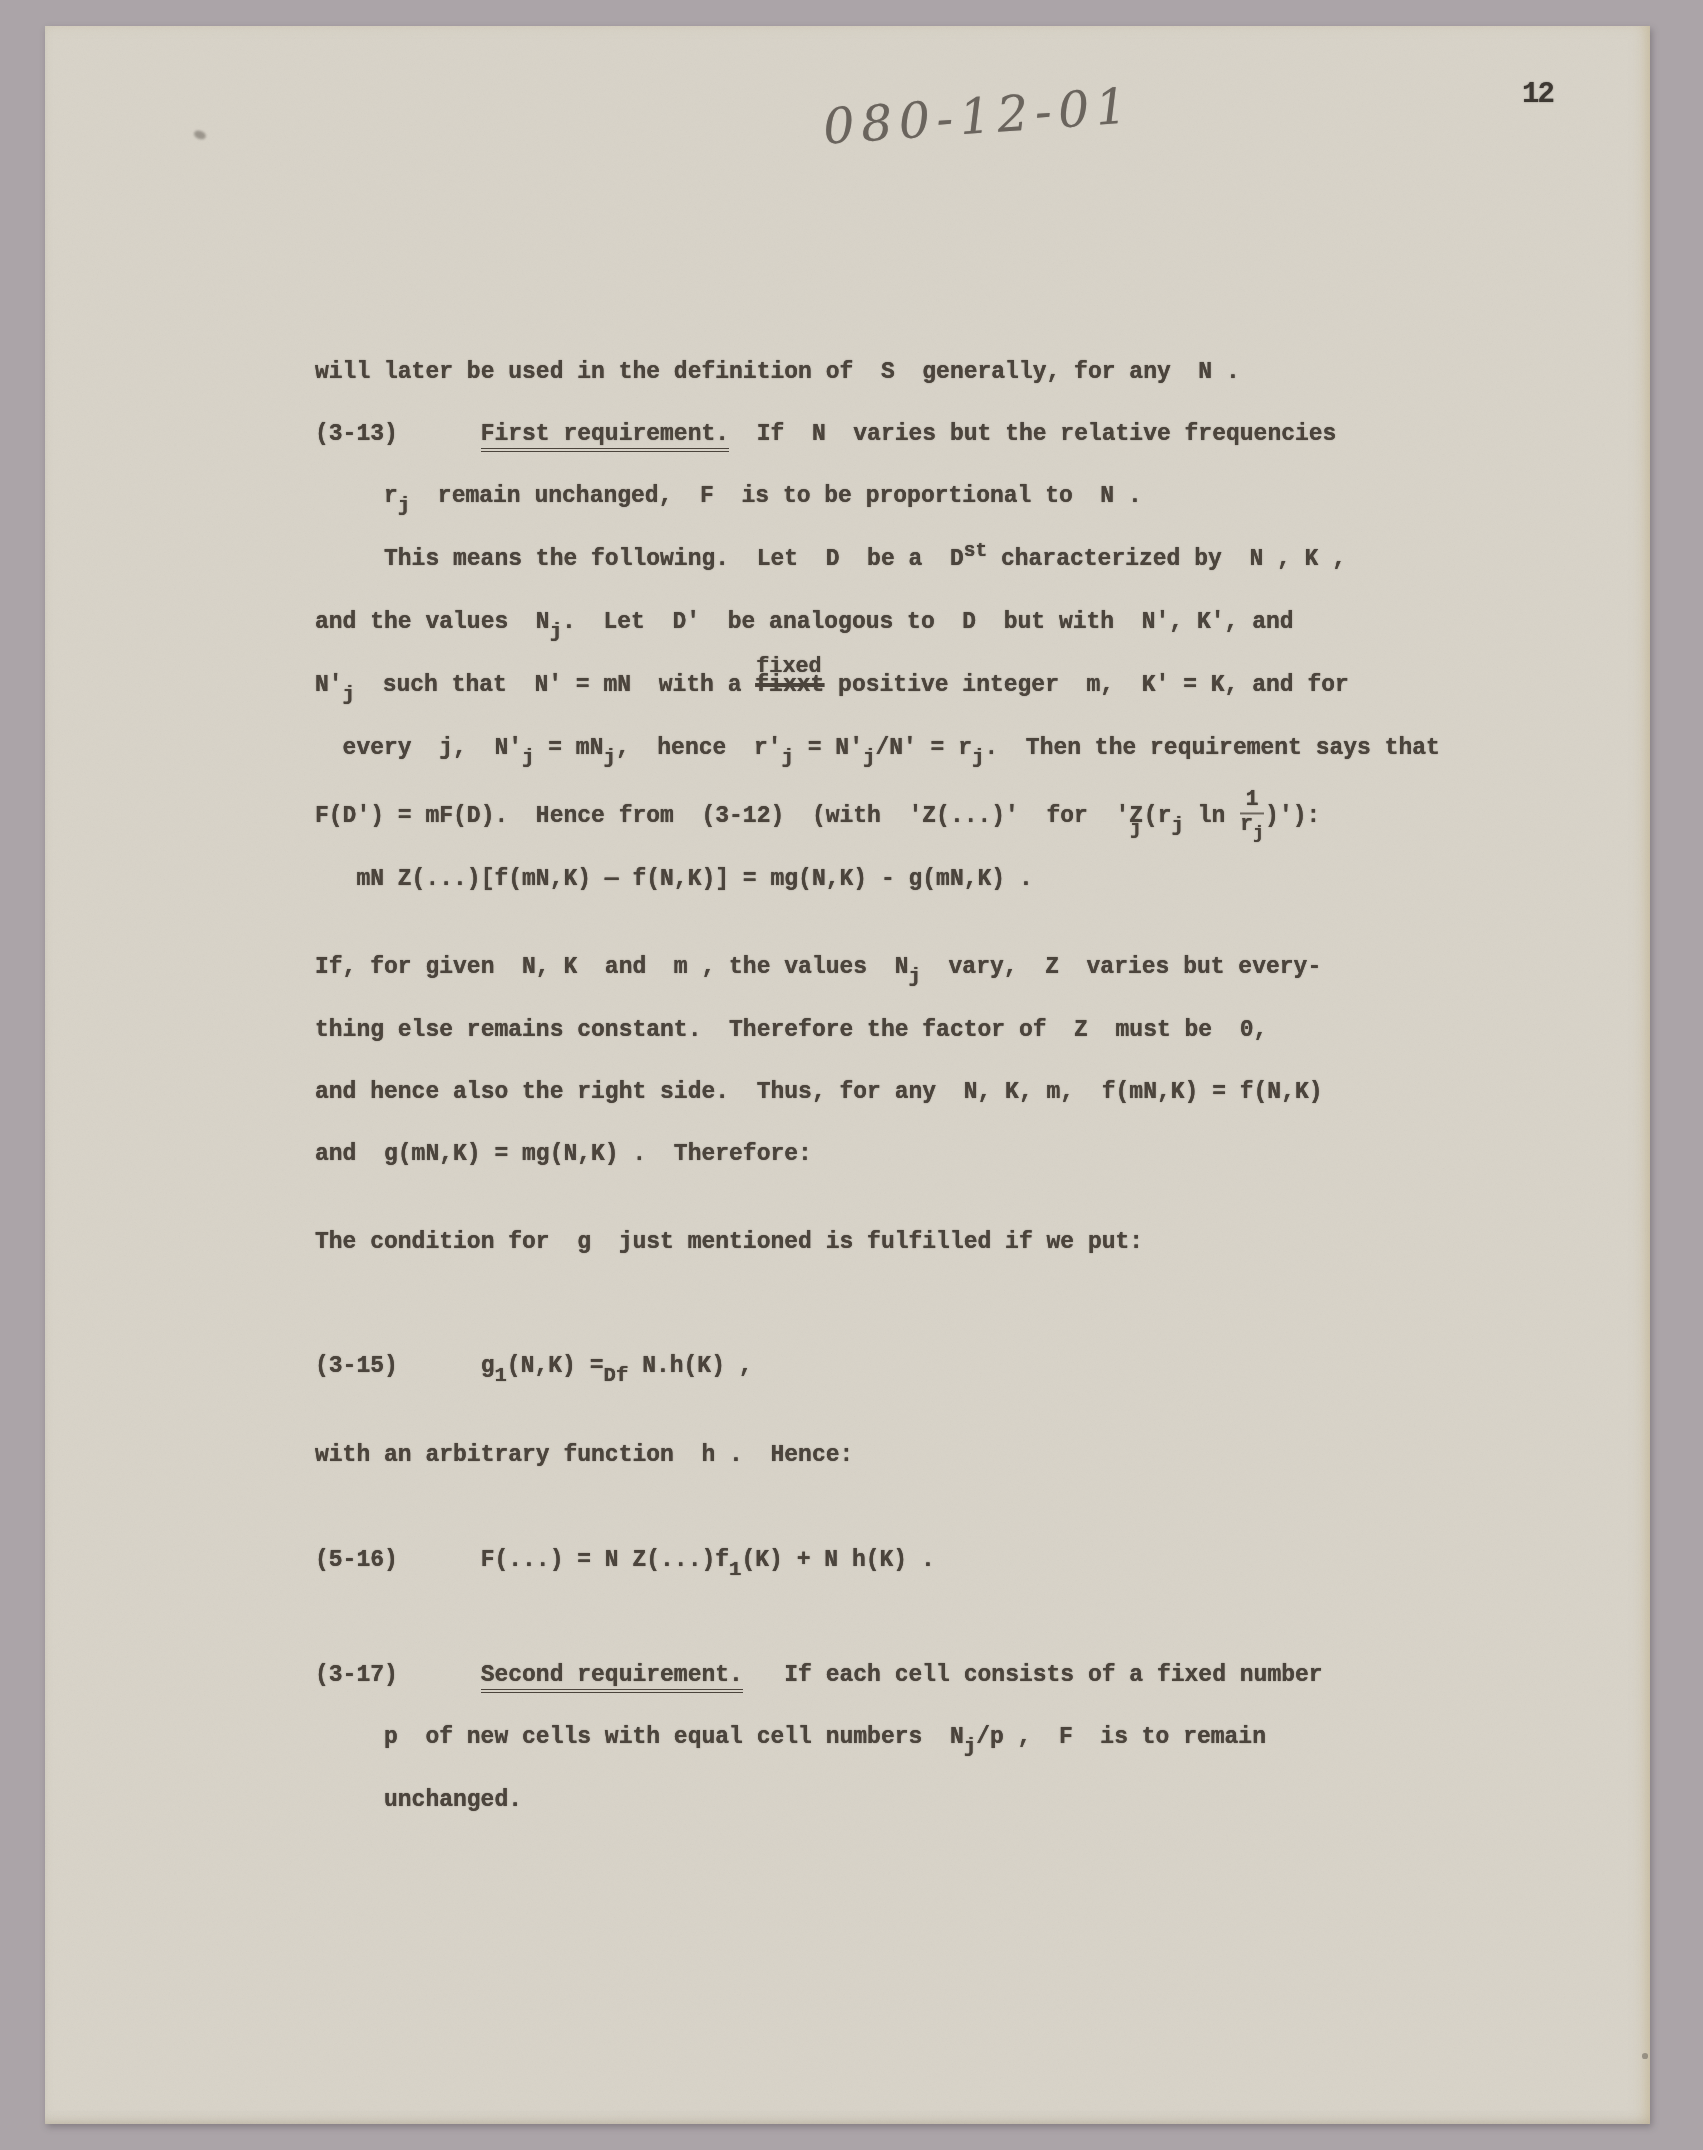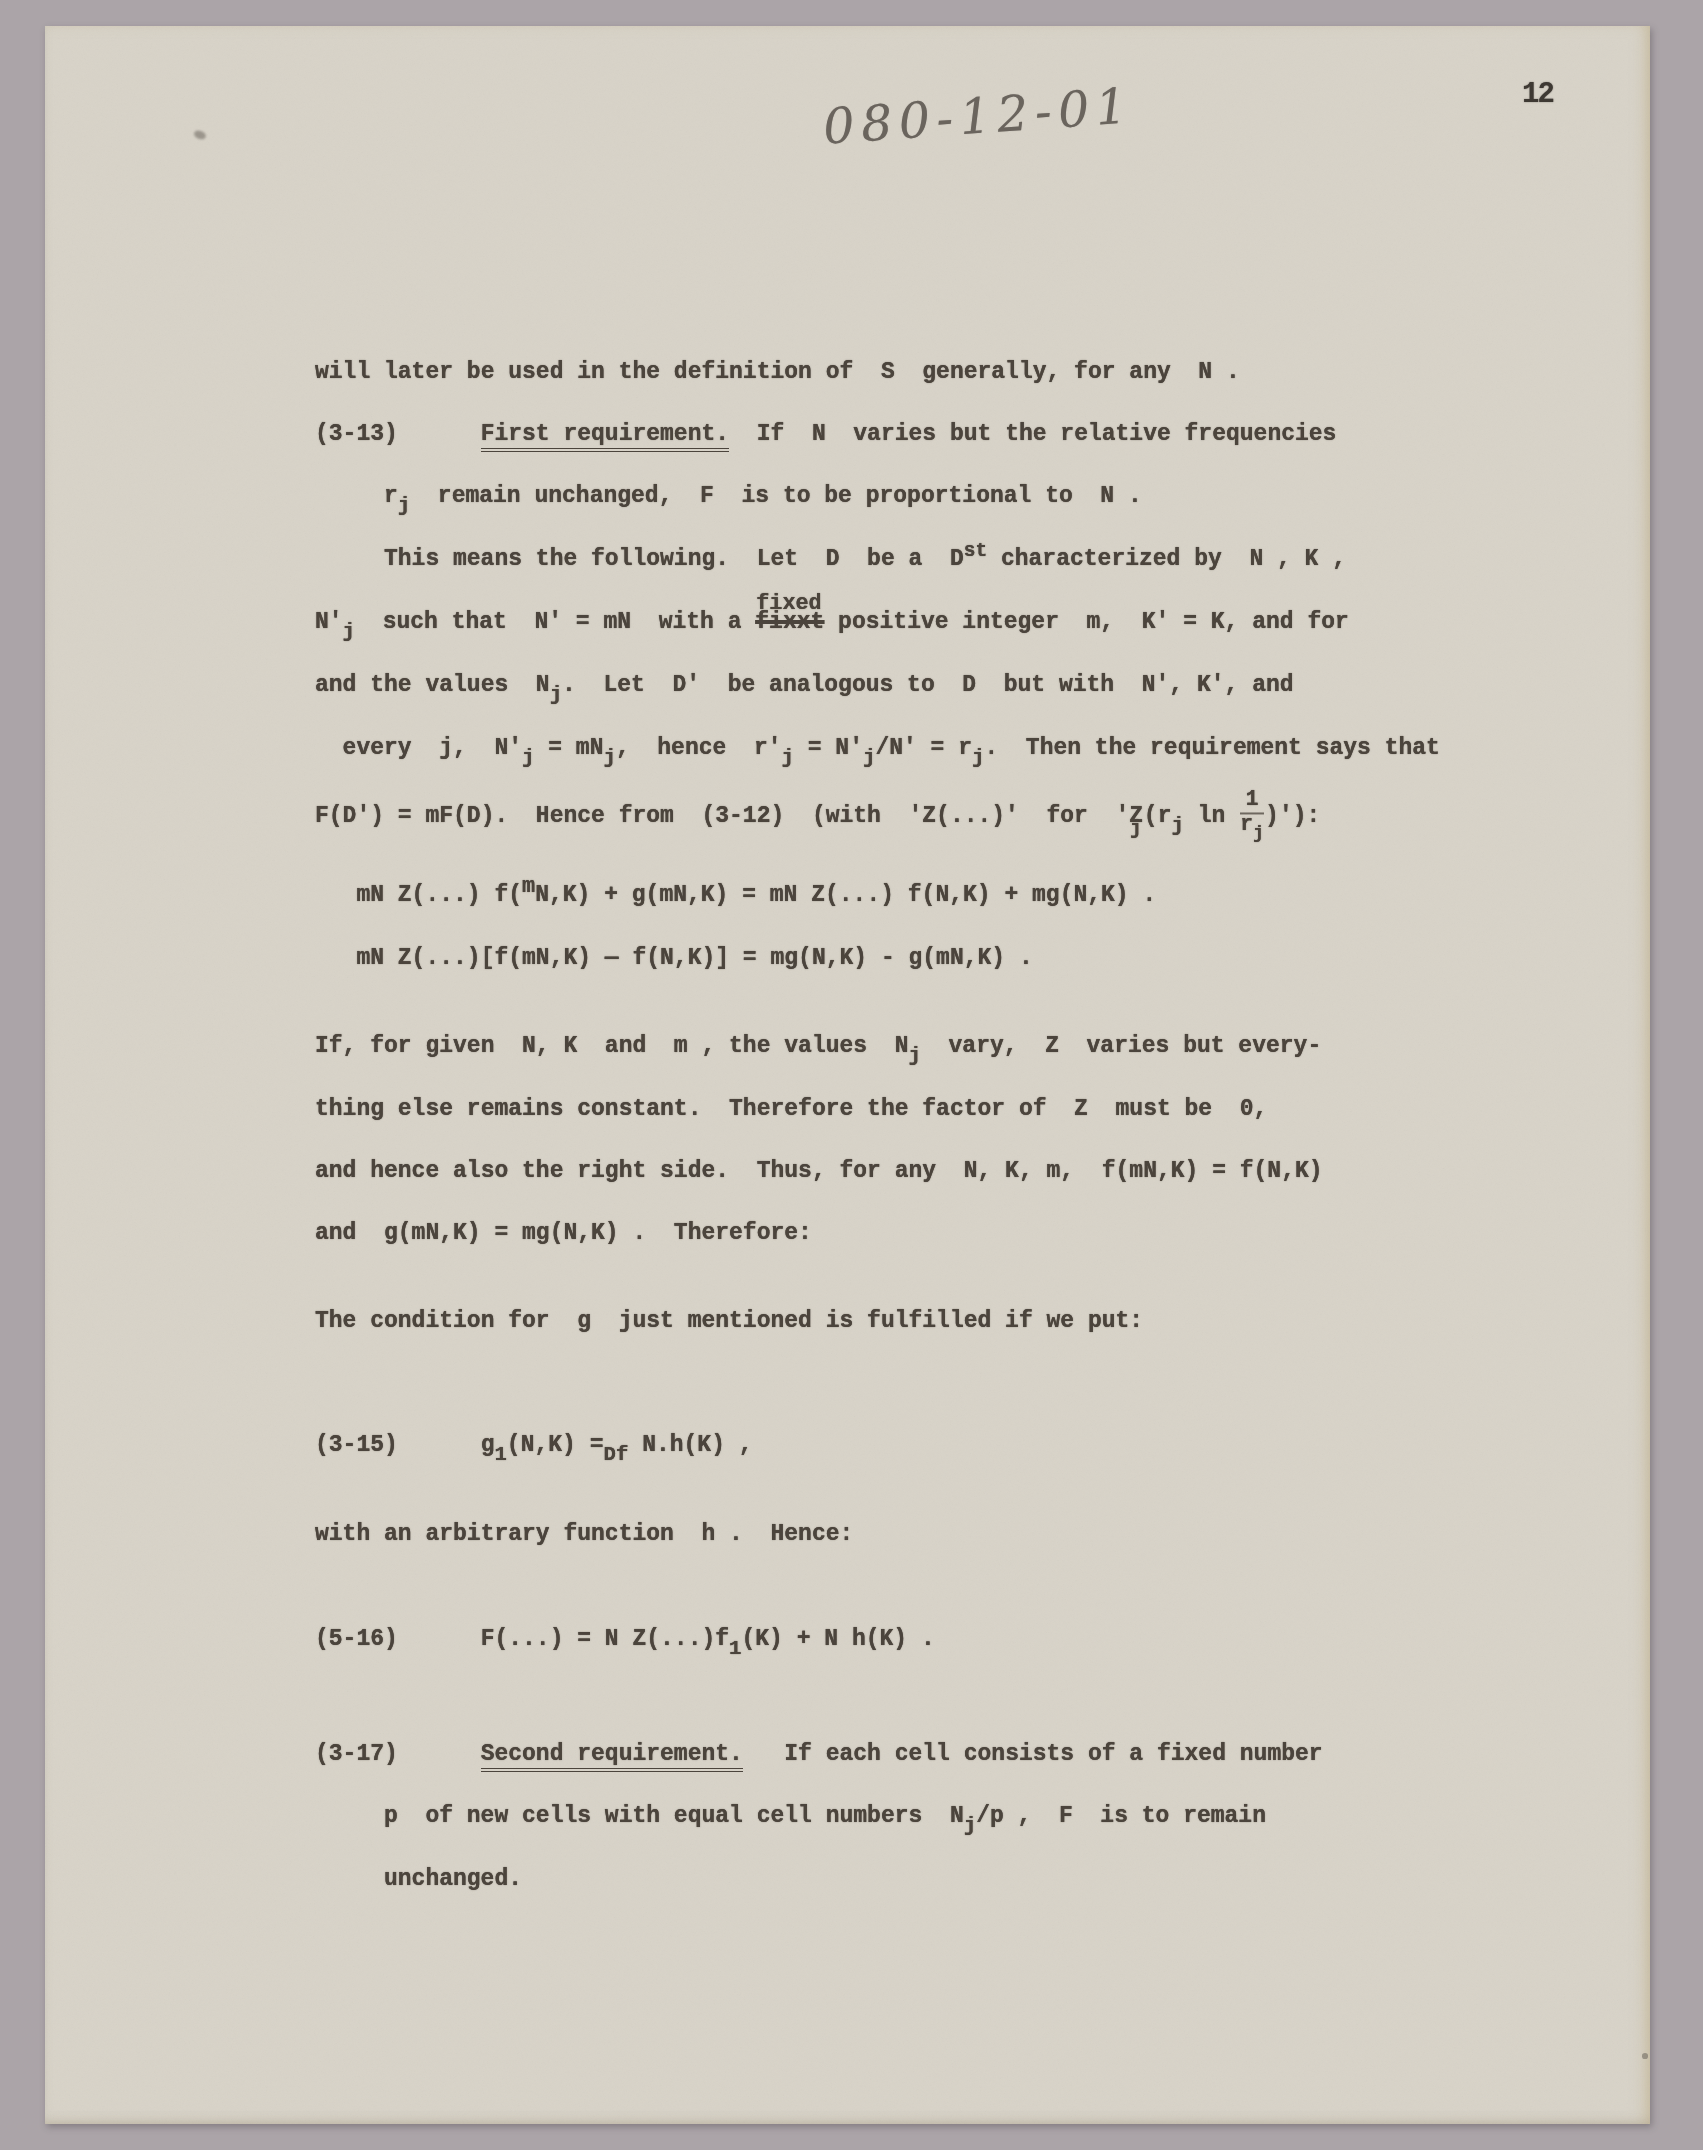--- a/index.html
+++ b/index.html
@@ -81,25 +81,24 @@
   <div class="pagenum">12</div>
 
   <span class="ink-spot spot-a"></span>
   <span class="ink-spot spot-b"></span>
 
   <div class="body-text" id="body-lines">
       <div class="line"><span>will later be used in the definition of  S  generally, for any  N .</span></div>
       <div class="line"><span>(3-13)      </span><span class="u">First requirement.</span><span>  If  N  varies but the relative frequencies</span></div>
       <div class="line" style="padding-left: 5ch;"><span>r</span><span class="sub">j</span><span>  remain unchanged,  F  is to be proportional to  N .</span></div>
       <div class="line" style="padding-left: 5ch;"><span>This means the following.  Let  D  be a  D</span><span class="sup">st</span><span> characterized by  N , K ,</span></div>
+      <div class="line"><span>and the values  N</span><span class="sub">j</span><span>.  Let  D'  be analogous to  D  but with  N', K', and</span></div>
       <div class="line"><span>N'</span><span class="sub">j</span><span>  such that  N' = mN  with a </span><span class="strikewrap"><span class="struck">fixxt</span><span class="above-ins">fixed</span></span><span> positive integer  m,  K' = K, and for</span></div>
-      <div class="line"><span>and the values  N</span><span class="sub">j</span><span>.  Let  D'  be analogous to  D  but with  N', K', and</span></div>
       <div class="line" style="padding-left: 2ch;"><span>every  j,  N'</span><span class="sub">j</span><span> = mN</span><span class="sub">j</span><span>,  hence  r'</span><span class="sub">j</span><span> = N'</span><span class="sub">j</span><span>/N' = r</span><span class="sub">j</span><span>.  Then the requirement says that</span></div>
       <div class="line" style="margin-top: 4.7px;"><span>F(D') = mF(D).  Hence from  (3-12)  (with  'Z(...)'  for  '</span><span class="sigma"><span>Z</span><span class="sg-sub">j</span></span><span>(r</span><span class="sub">j</span><span> ln </span><span class="frac"><span class="num">1</span><span class="bar"></span><span class="den"><span>r</span><span class="sub">j</span></span></span><span>)'):</span></div>
-      <div class="line" style="margin-top: 16.6px; padding-left: 3ch;"><span>mN Z(...) f(</span><span class="raised">m</span><span>N,K) + g(mN,K) = mN Z(...) f(N,K) + mg(N,K) .</span></div>
       <div class="line" style="padding-left: 3ch;"><span>mN Z(...)[f(mN,K) — f(N,K)] = mg(N,K) - g(mN,K) .</span></div>
       <div class="line" style="margin-top: 26px;"><span>If, for given  N, K  and  m , the values  N</span><span class="sub">j</span><span>  vary,  Z  varies but every-</span></div>
       <div class="line"><span>thing else remains constant.  Therefore the factor of  Z  must be  0,</span></div>
       <div class="line"><span>and hence also the right side.  Thus, for any  N, K, m,  f(mN,K) = f(N,K)</span></div>
       <div class="line"><span>and  g(mN,K) = mg(N,K) .  Therefore:</span></div>
       <div class="line" style="margin-top: 26px;"><span>The condition for  g  just mentioned is fulfilled if we put:</span></div>
       <div class="line" style="margin-top: 62px;"><span>(3-15)      g</span><span class="sub">1</span><span>(N,K) =</span><span class="sub">Df</span><span> N.h(K) ,</span></div>
       <div class="line" style="margin-top: 26px;"><span>with an arbitrary function  h .  Hence:</span></div>
       <div class="line" style="margin-top: 43px;"><span>(5-16)      F(...) = N Z(...)f</span><span class="sub">1</span><span>(K) + N h(K) .</span></div>
       <div class="line" style="margin-top: 52px;"><span>(3-17)      </span><span class="u">Second requirement.</span><span>   If each cell consists of a fixed number</span></div>

